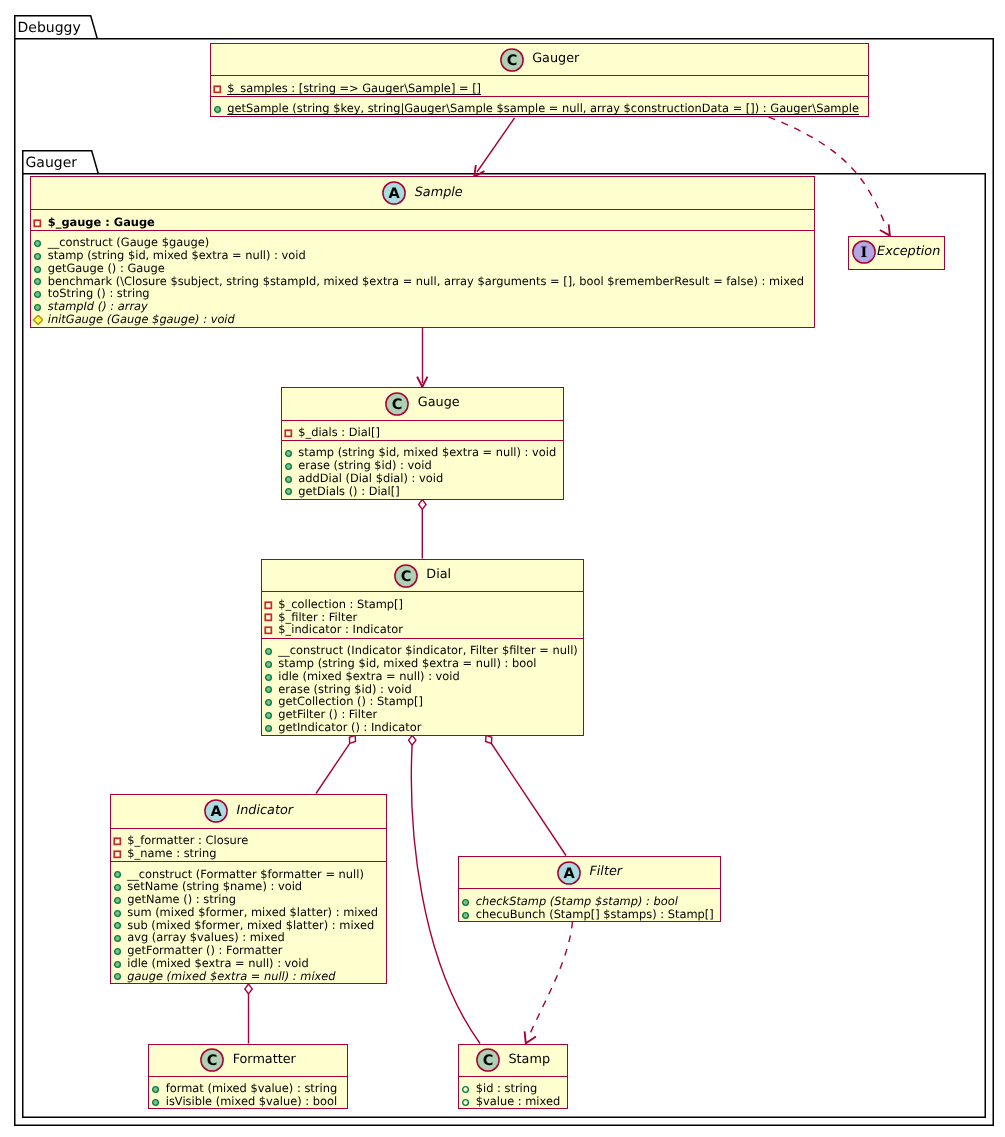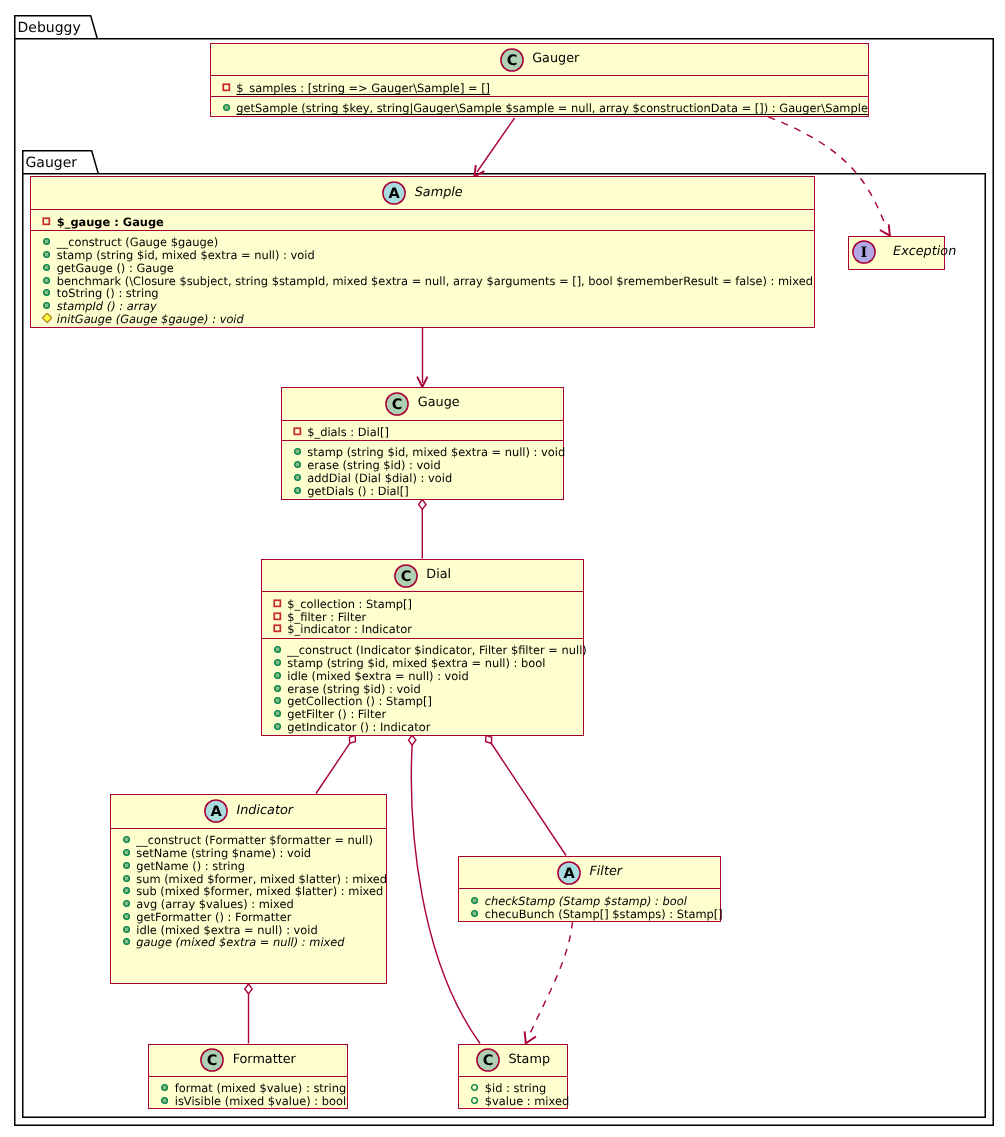--- a/index.html
+++ b/index.html
@@ -7,31 +7,31 @@
        font-family:"DejaVu Sans",sans-serif;
        -webkit-font-smoothing:antialiased;text-rendering:geometricPrecision;}
   #stage{position:absolute;left:0;top:0;width:1005px;height:1137px;}
   .pkg-label{position:absolute;white-space:nowrap;font-size:14px;color:#000000;line-height:1;}
   svg.gfx{position:absolute;left:0;top:0;width:1005px;height:1137px;pointer-events:none;overflow:visible;}
   .cls{position:absolute;box-sizing:border-box;background:#FEFECE;border:1.5px solid #A80036;}
   .cls-head{display:flex;align-items:center;justify-content:center;box-sizing:border-box;}
   .cls-sec{box-sizing:border-box;border-top:1.5px solid #A80036;padding:5.65px 0 1.8px 0;}
   .cls-title{font-size:12.8px;color:#000000;white-space:nowrap;line-height:1;}
   .cls-title.ab{font-style:italic;}
-  .row{display:flex;align-items:flex-start;height:12.76px;white-space:nowrap;padding-left:10px;}
+  .row{display:flex;align-items:flex-end;height:12.76px;white-space:nowrap;padding-left:1px;}
   .row .txt{font-size:11.42px;color:#000000;line-height:12.76px;}
   .row .txt.ab{font-style:italic;}
   .row .txt.st{text-decoration:underline;text-underline-offset:1.5px;text-decoration-thickness:1px;}
   .vis{width:11px;min-width:11px;height:11px;margin-right:4.5px;display:flex;align-items:center;}
   .vis svg{display:block;}
   .stereo svg{display:block;}
   .stereo{width:24px;height:24px;display:block;margin-right:8.5px;}
   .cls.compact .stereo{margin-right:1.5px;}
   .cls.compact .cls-head{justify-content:flex-start;padding-left:2.3px;}
-  .cls.compact .cls-title{font-size:12.8px;padding-left:16px;}
+  .cls.compact .cls-title{font-size:12.8px;}
 </style>
 </head>
 <body>
 
 <div id="stage">
 
 <svg class="gfx" viewBox="0 0 1005 1137">
   <path d="M14.75,38.7 L14.75,1125.25 L993.25,1125.25 L993.25,38.7 L14.75,38.7 L14.75,15.7 L90.7,15.7 L97.3,38.7" fill="none" stroke="#000000" stroke-width="1.5" stroke-linejoin="miter"></path>
   <path d="M22.75,173.7 L22.75,1117.25 L985.25,1117.25 L985.25,173.7 L22.75,173.7 L22.75,150.7 L91.7,150.7 L98.3,173.7" fill="none" stroke="#000000" stroke-width="1.5" stroke-linejoin="miter"></path>
 </svg>
@@ -325,20 +325,38 @@
 <div class="cls" style="left:109.75px;top:793.75px;width:277.5px;height:190.7px;">
   <div class="cls-head" style="height:32.9px;">
     <span class="stereo">
           <svg width="24" height="24" viewBox="0 0 24 24">
             <circle cx="12" cy="12" r="11.1" fill="#A9DCDF" stroke="#A80036" stroke-width="1.5"></circle>
             <text x="12" y="17.1" text-anchor="middle" font-family="DejaVu Sans,sans-serif" font-size="14.5" font-weight="bold" fill="#000000">A</text>
           </svg>
         </span>
     <span class="cls-title ab">Indicator</span>
   </div>
+  <div class="cls-sec" style="height:33.3px;">
+    <div class="row">
+          <span class="vis">
+            <svg width="11" height="11" viewBox="0 0 11 11">
+              <rect x="2.25" y="2.25" width="6.1" height="6.1" fill="#FEFECE" stroke="#C82930" stroke-width="1.7"></rect>
+            </svg>
+          </span>
+          <span class="txt">$_formatter : Closure</span>
+        </div>
+    <div class="row">
+          <span class="vis">
+            <svg width="11" height="11" viewBox="0 0 11 11">
+              <rect x="2.25" y="2.25" width="6.1" height="6.1" fill="#FEFECE" stroke="#C82930" stroke-width="1.7"></rect>
+            </svg>
+          </span>
+          <span class="txt">$_name : string</span>
+        </div>
+  </div>
   <div class="cls-sec" style="height:121.5px;">
     <div class="row">
           <span class="vis">
             <svg width="11" height="11" viewBox="0 0 11 11">
               <circle cx="5.5" cy="5.5" r="2.85" fill="#84BE84" stroke="#038048" stroke-width="1.4"></circle>
             </svg>
           </span>
           <span class="txt">__construct (Formatter $formatter = null)</span>
         </div>
     <div class="row">

